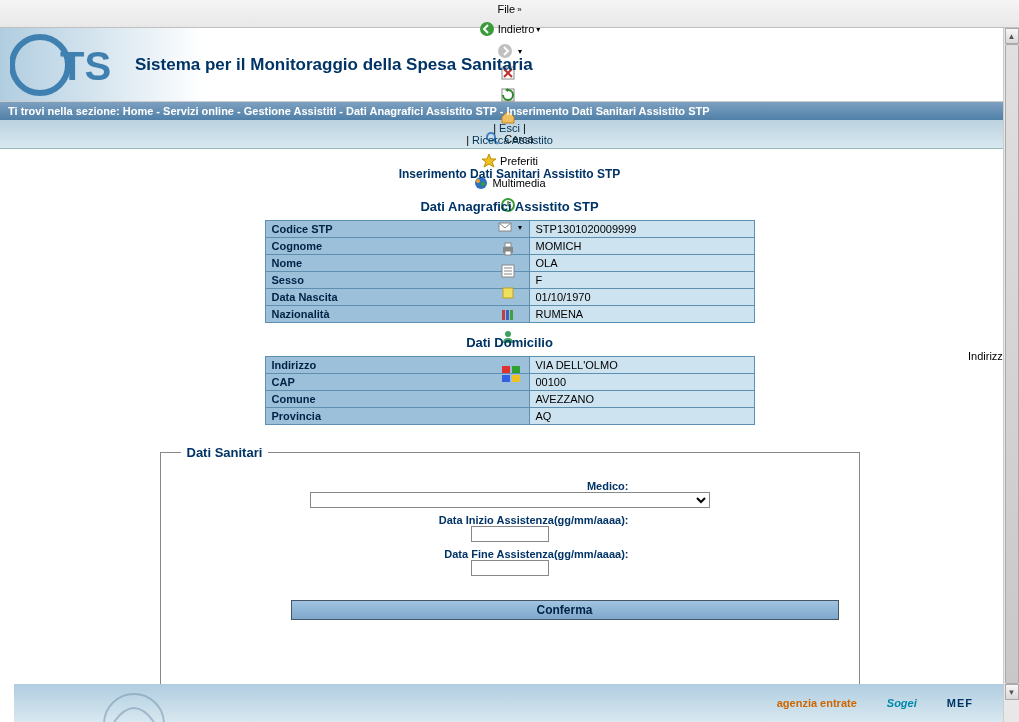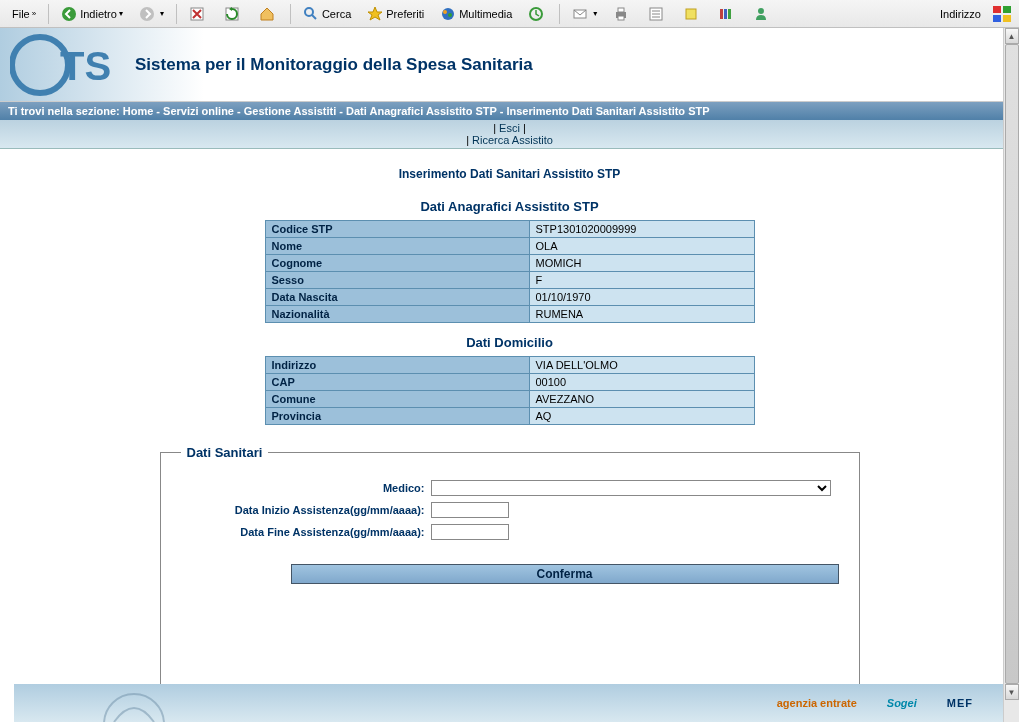--- a/index.html
+++ b/index.html
@@ -13,20 +13,21 @@
       position: relative;
     }
     
     .browser-toolbar {
       height: 28px;
       background: linear-gradient(to bottom, #f5f5f5, #e8e8e8);
       border-bottom: 1px solid #c0c0c0;
       display: flex;
       align-items: center;
       padding: 0 4px;
+      flex-direction: column;
     }
     .tb-btn {
       display: inline-flex;
       align-items: center;
       padding: 2px 6px;
       margin: 0 1px;
       border: 1px solid transparent;
       background: transparent;
       cursor: pointer;
       font-size: 11px;
@@ -146,20 +147,21 @@
       font-size: 13px;
       font-weight: bold;
       color: #003366;
       padding: 0 6px;
       background: #fff;
     }
     .form-row {
       display: flex;
       align-items: center;
       margin-bottom: 6px;
+      flex-direction: column;
     }
     .form-label {
       width: 250px;
       text-align: right;
       font-size: 11px;
       font-weight: bold;
       color: #003366;
       padding-right: 6px;
     }
     .form-row select {
@@ -435,26 +437,26 @@
   <div class="page-title">Inserimento Dati Sanitari Assistito STP</div>
 
   <div class="section-title">Dati Anagrafici Assistito STP</div>
   <table class="data-table">
     <tbody>
         <tr>
           <td class="lbl-cell">Codice STP</td>
           <td class="val-cell">STP1301020009999</td>
         </tr>
     <tr>
+          <td class="lbl-cell">Cognome</td>
+          <td class="val-cell">MOMICH</td>
+        </tr>
+    <tr>
           <td class="lbl-cell">Nome</td>
           <td class="val-cell">OLA</td>
-        </tr>
-    <tr>
-          <td class="lbl-cell">Cognome</td>
-          <td class="val-cell">MOMICH</td>
         </tr>
     <tr>
           <td class="lbl-cell">Sesso</td>
           <td class="val-cell">F</td>
         </tr>
     <tr>
           <td class="lbl-cell">Data Nascita</td>
           <td class="val-cell">01/10/1970</td>
         </tr>
     <tr>

